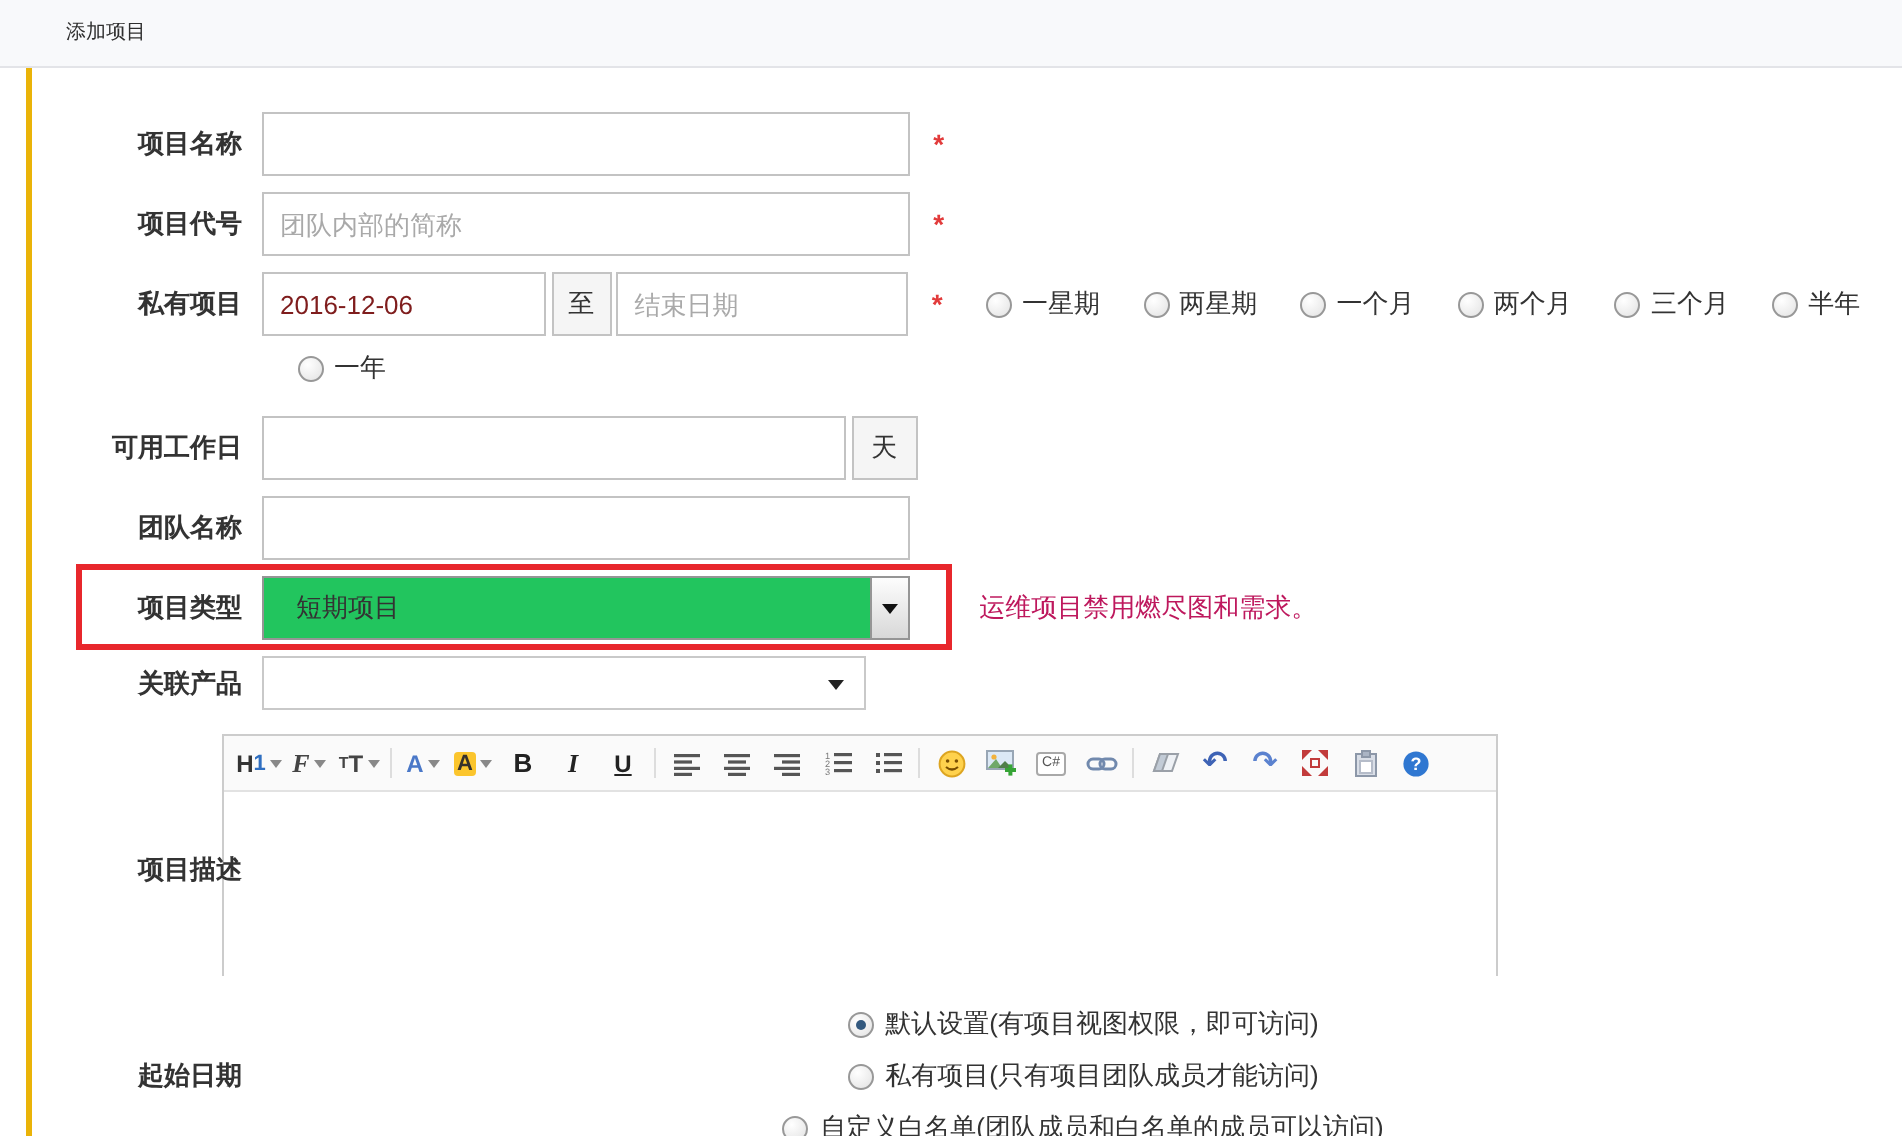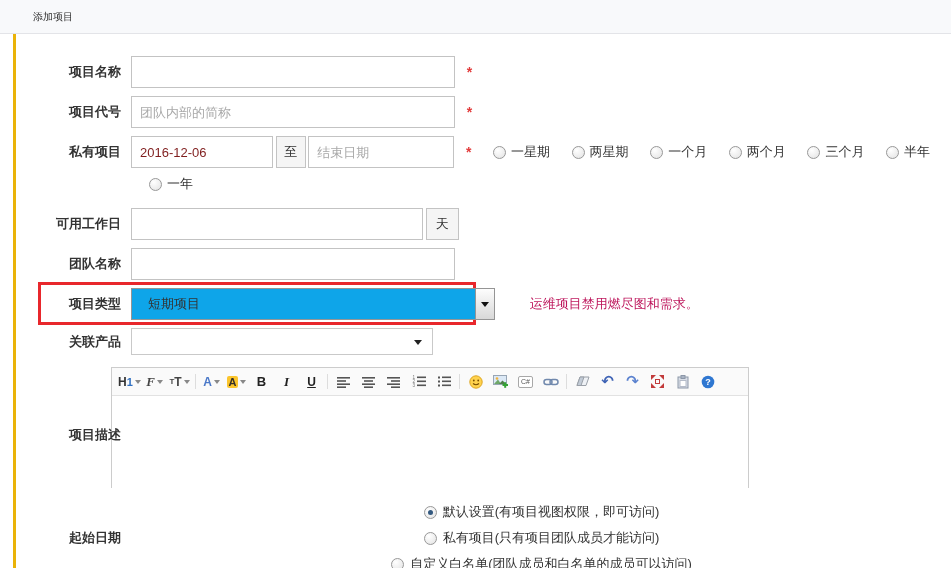--- a/index.html
+++ b/index.html
@@ -30,22 +30,22 @@
   .date-end { width:146px; }
   .workday-input { width:292px; }
   .day-addon { width:33px; margin-left:-1px; }
   
   .radio-item { display:inline-flex; align-items:center; margin-left:18px; height:32px; cursor:default;justify-content:flex-end; }
   .rdot { width:13px; height:13px; border:1px solid #989898; border-radius:50%;
     background:radial-gradient(circle at 35% 30%, #ffffff, #e2e2e2); margin-right:5px; position:relative; flex:none; }
   .rdot.checked::after { content:""; position:absolute; left:3px; top:3px; width:5px; height:5px;
     border-radius:50%; background:#33597f; }
   
-  .sel { position:relative; display:inline-block; width:364px; height:32px; border:1px solid #959595;
-    background:#0ea5e9; padding:0 35px 0 16px; line-height:30px; color:#333; vertical-align:top; cursor:default; }
+  .sel { position:relative; display:inline-block; width:324px; height:32px; border:1px solid #959595;
+    background:#22c55e; padding:0 35px 0 16px; line-height:30px; color:#333; vertical-align:top; cursor:default; }
   .sel-arrowbox { position:absolute; right:0; top:0; bottom:0; width:19px; border-left:1px solid #959595;
     background:linear-gradient(#fdfdfd,#d8d8d8); display:flex; align-items:center; justify-content:center; }
   .tri-down { width:0; height:0; border-left:4px solid transparent; border-right:4px solid transparent;
     border-top:5px solid #111; }
   .red-overlay { position:absolute; left:22px; top:-6px; width:438px; height:43px;
     border:3px solid #e8272c; pointer-events:none; }
   .hint { display:inline-block; margin-left:31px; line-height:32px; color:#be185d; vertical-align:top; }
   
   .row-products { margin-top:2px; margin-bottom:12px; min-height:27px; }
   .row-products .flabel { height:27px; line-height:27px; }

